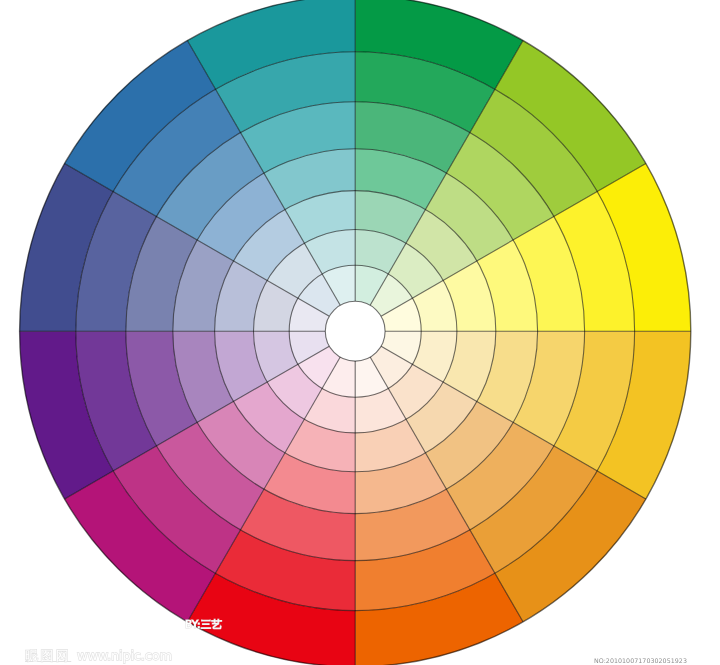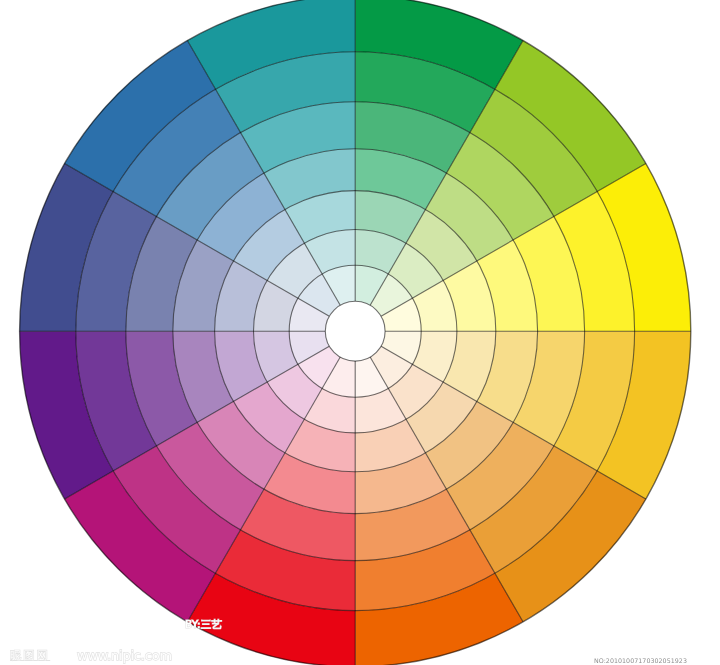--- a/index.html
+++ b/index.html
@@ -30,23 +30,23 @@
   .watermark {
     position: absolute;
     left: 0;
     top: 0;
     width: 720px;
     height: 665px;
     pointer-events: none;
   }
   .wm-brand {
     position: absolute;
-    left: 10px;
+    left: 25px;
     top: 649px;
-    font-size: 11px;
+    font-size: 13px;
     line-height: 13px;
     letter-spacing: 2.4px;
     color: #ffffff;
     -webkit-text-stroke: 1.3px #e2e2e2;
     paint-order: stroke fill;
     font-family: "DejaVu Sans", sans-serif;
     white-space: nowrap;
     text-decoration: underline;
   }
   .wm-url {

